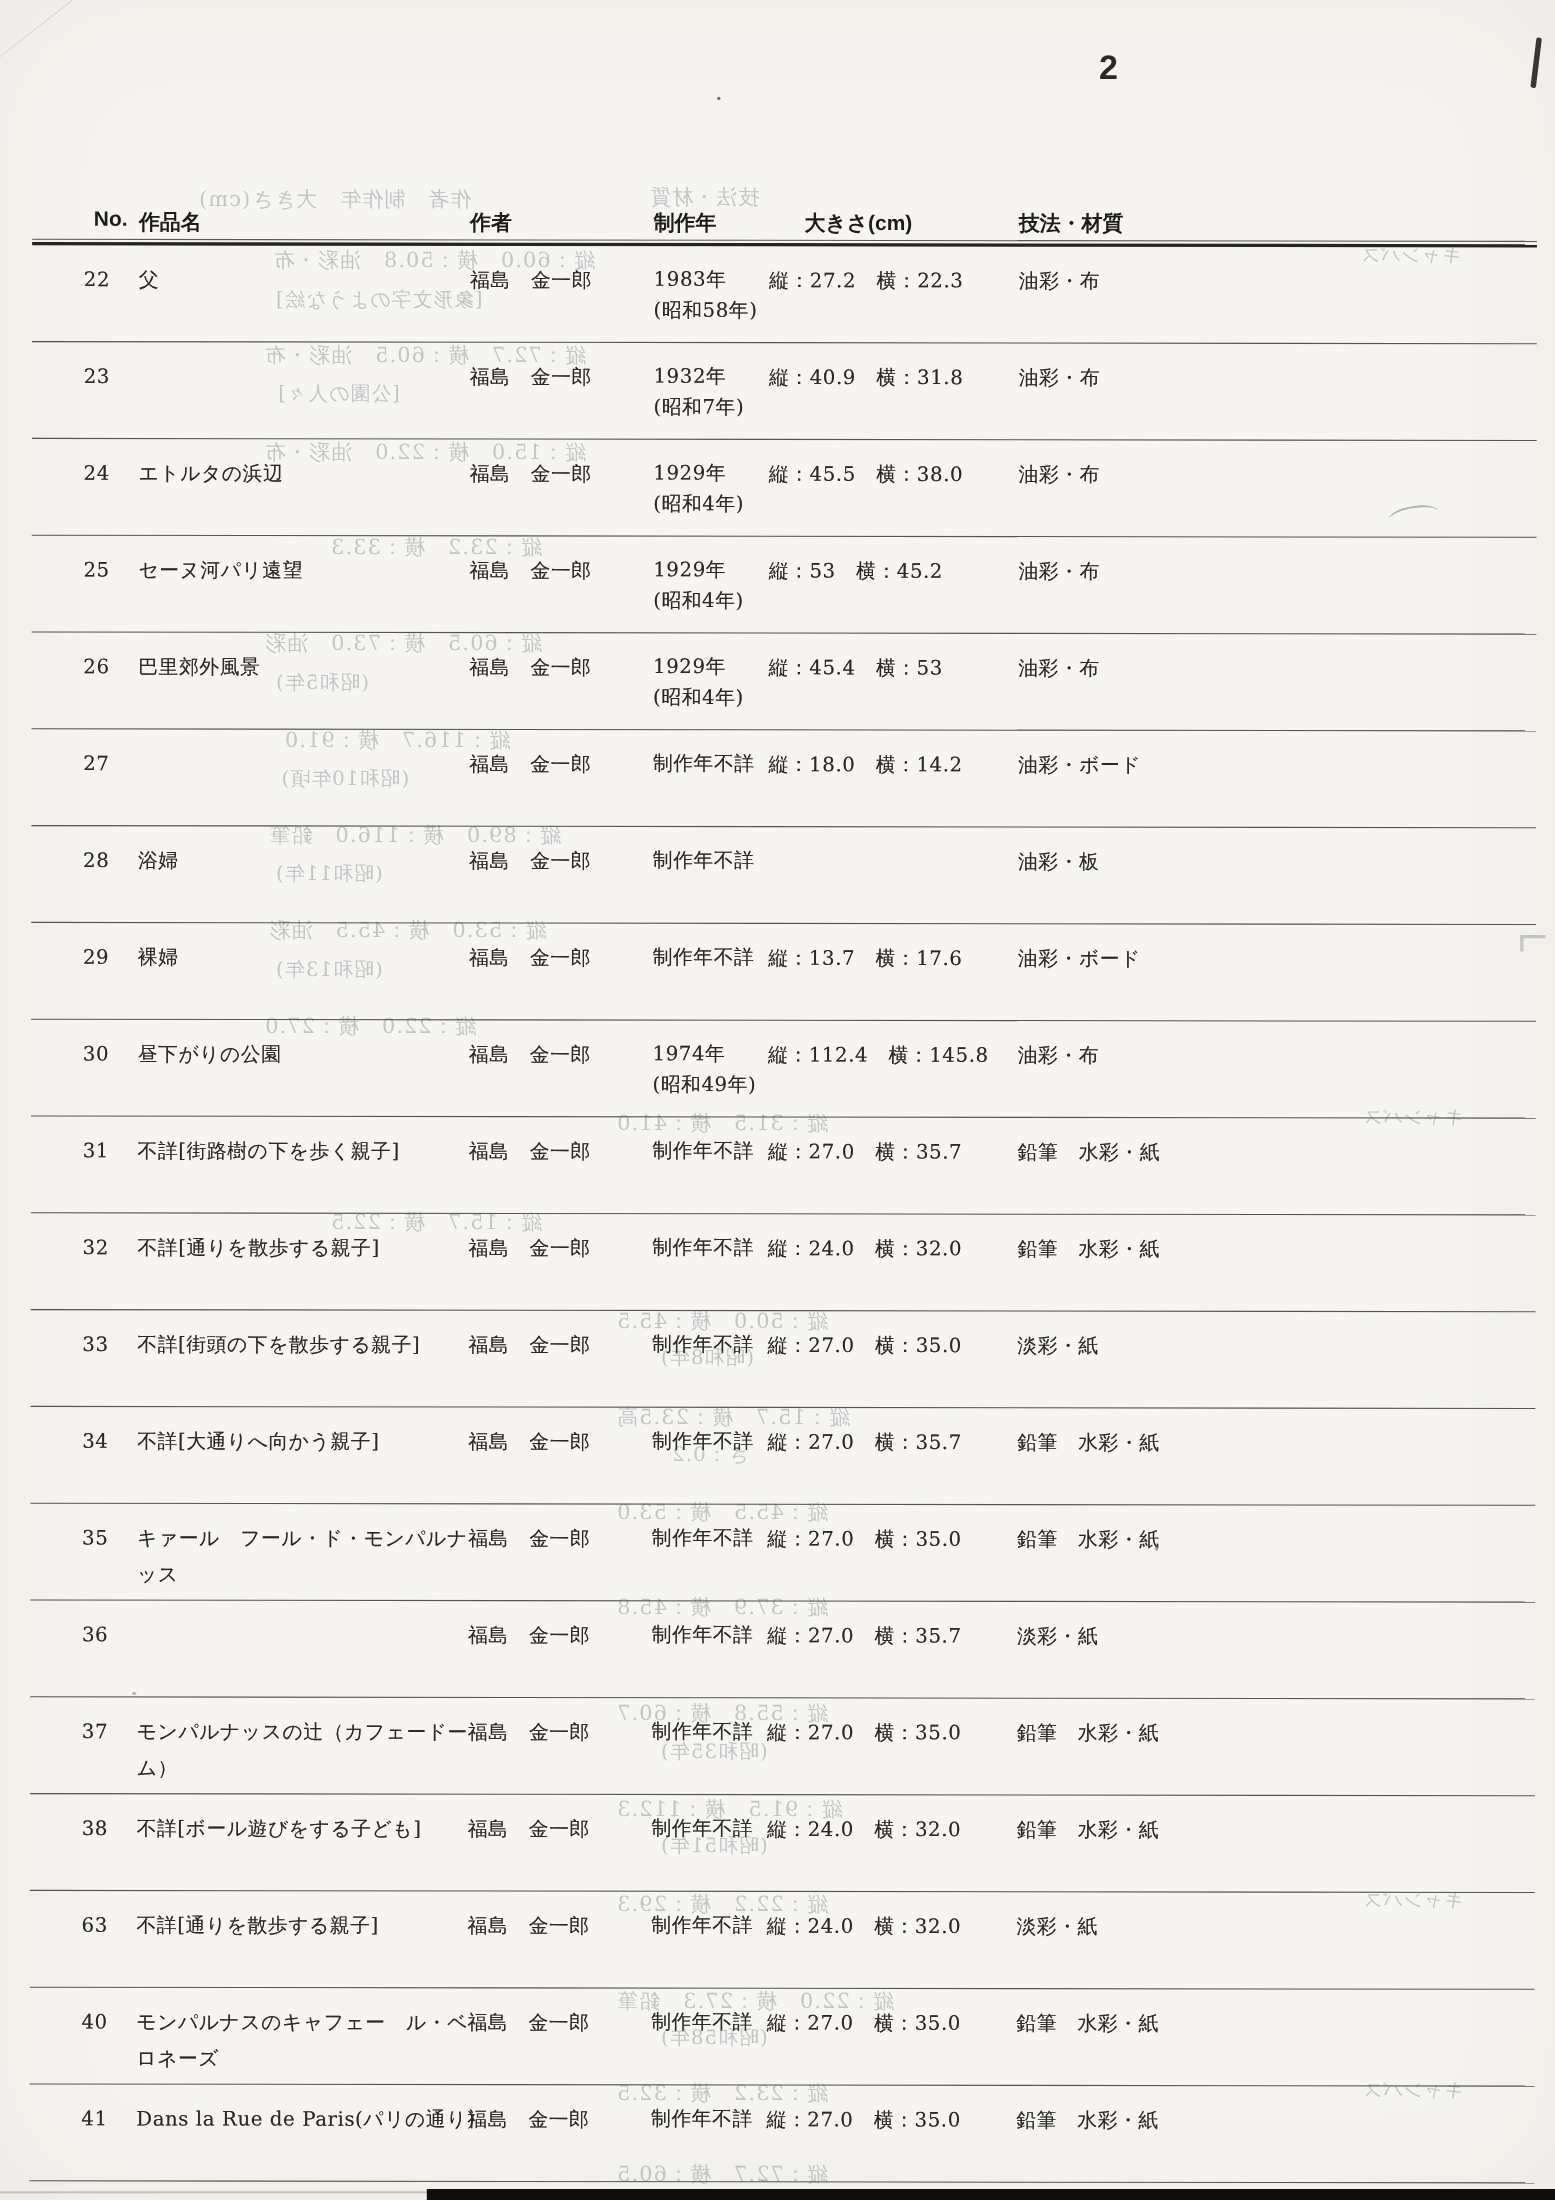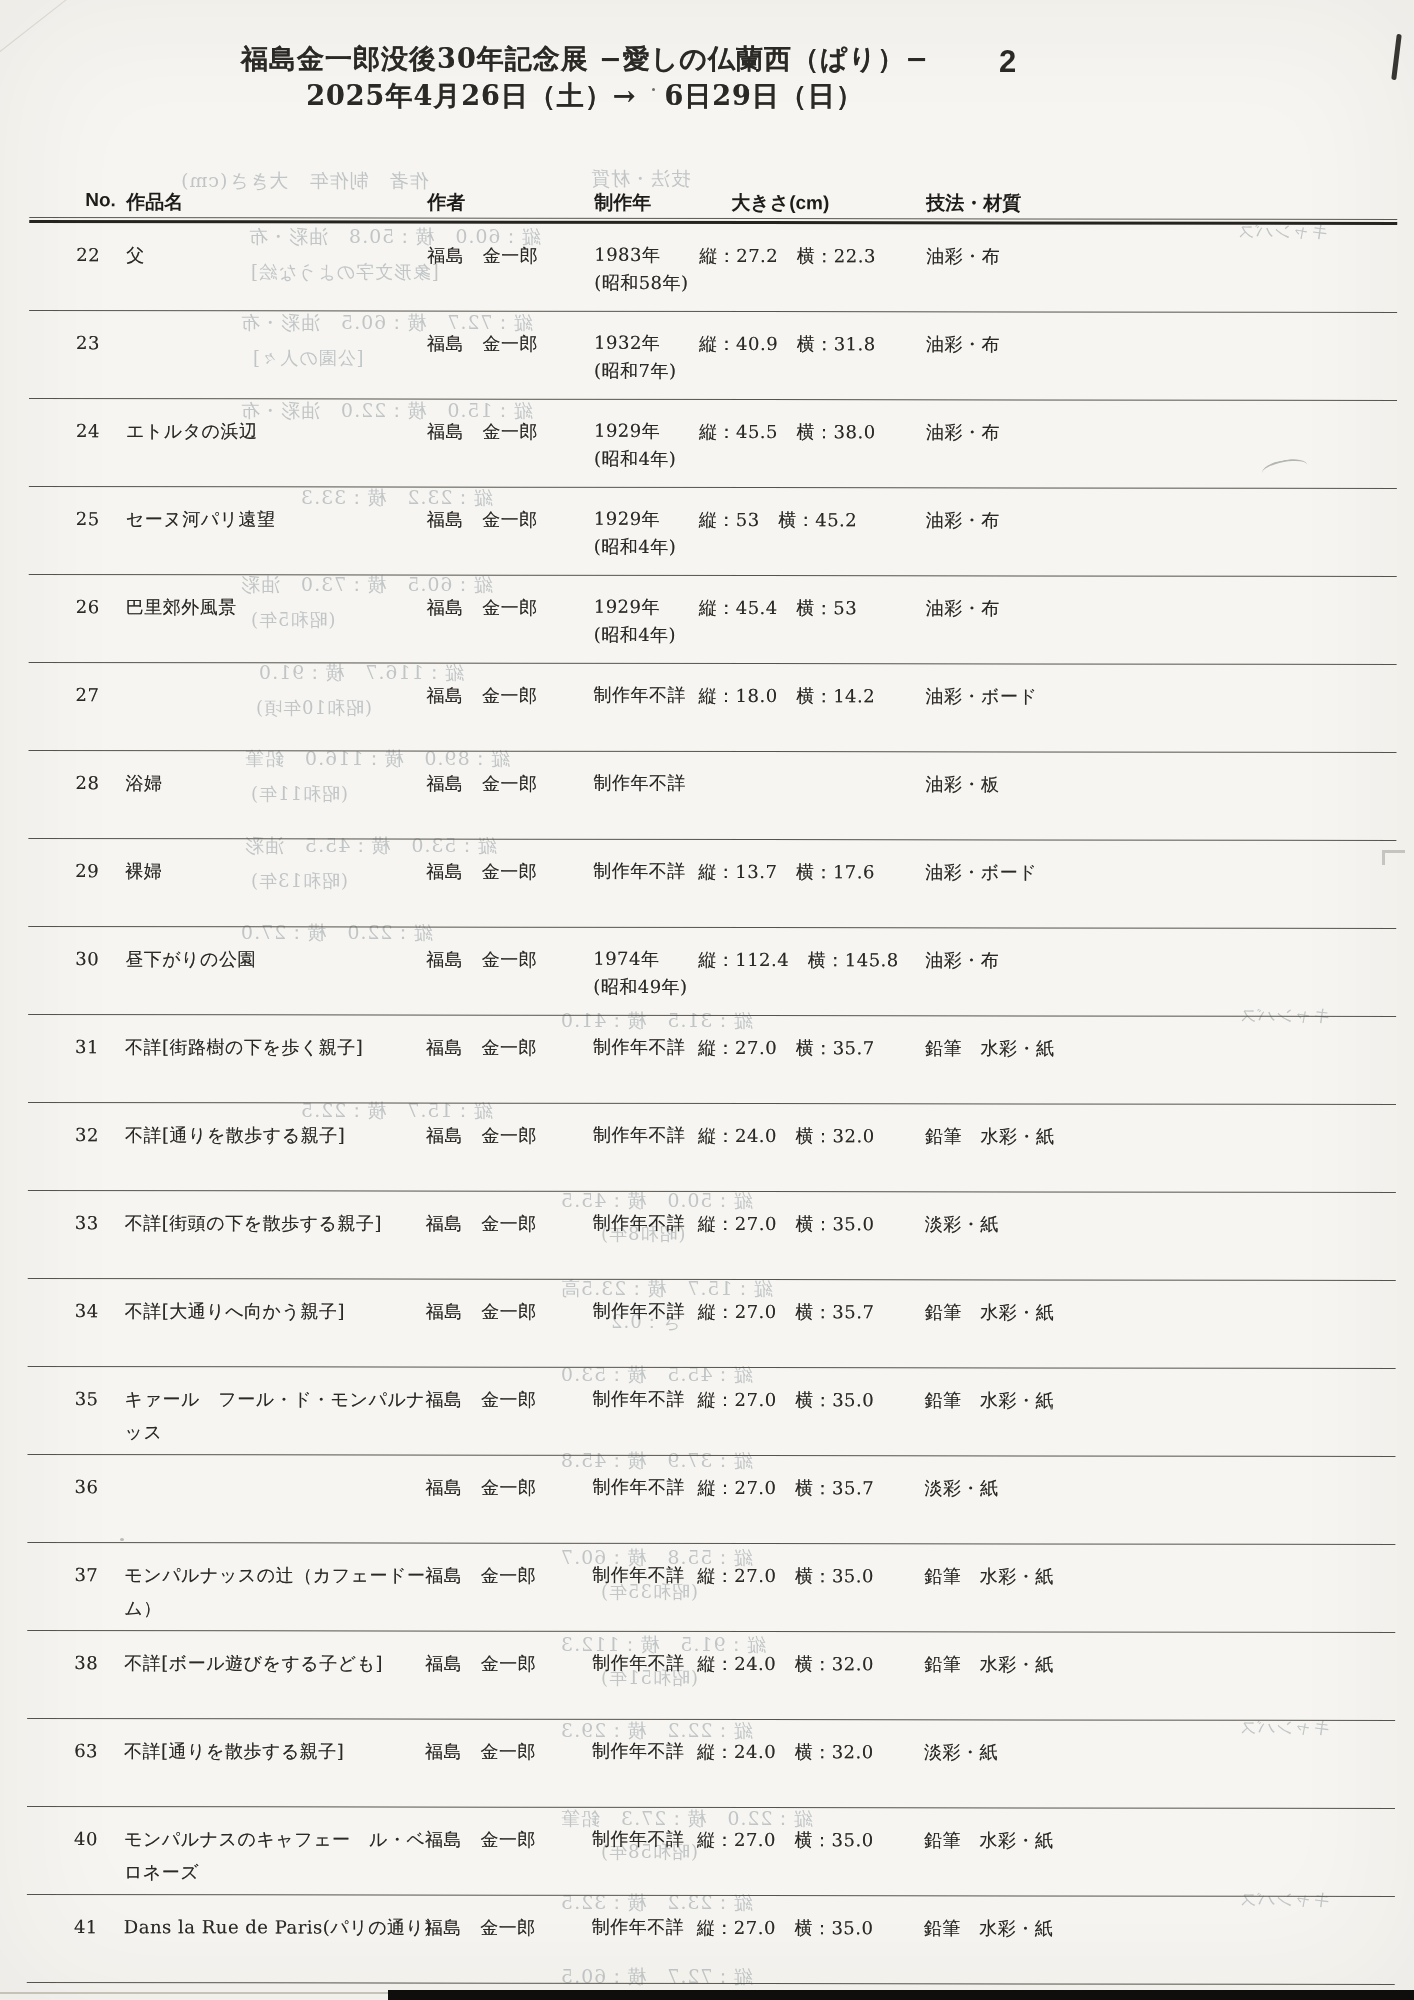--- a/index.html
+++ b/index.html
@@ -92,24 +92,20 @@
       <span class="ghost" style="left: 600px; top: 1666px; font-size: 18px;">(昭和51年)</span>
       <span class="ghost" style="left: 560px; top: 1718px; font-size: 19px;">縦：22.2　横：29.3</span>
       <span class="ghost" style="left: 1238px; top: 1716px; font-size: 17px;">キャンバス</span>
       <span class="ghost" style="left: 560px; top: 1806px; font-size: 19px;">縦：22.0　横：27.3　鉛筆</span>
       <span class="ghost" style="left: 600px; top: 1840px; font-size: 18px;">(昭和58年)</span>
       <span class="ghost" style="left: 560px; top: 1890px; font-size: 19px;">縦：23.2　横：32.5</span>
       <span class="ghost" style="left: 1238px; top: 1888px; font-size: 17px;">キャンバス</span>
       <span class="ghost" style="left: 560px; top: 1964px; font-size: 19px;">縦：72.7　横：60.5</span>
     </div>
 
-  <div class="title-block">
-    <div class="title-line">福島金一郎没後30年記念展 −愛しの仏蘭西（ぱり）−</div>
-    <div class="title-line">2025年4月26日（土）→　6日29日（日）</div>
-  </div>
 
   <div class="page-number">2</div>
 
   <div class="table">
     <div class="thead">
       <span class="h-no">No.</span>
       <span class="h-title">作品名</span>
       <span class="h-artist">作者</span>
       <span class="h-year">制作年</span>
       <span class="h-size">大きさ(cm)</span>

